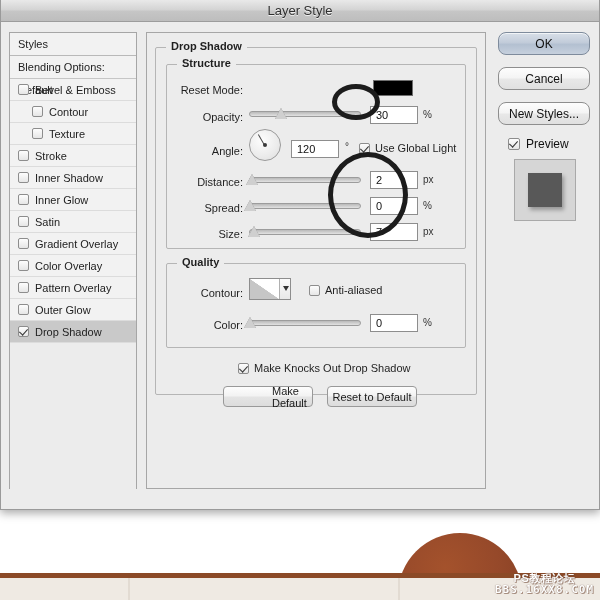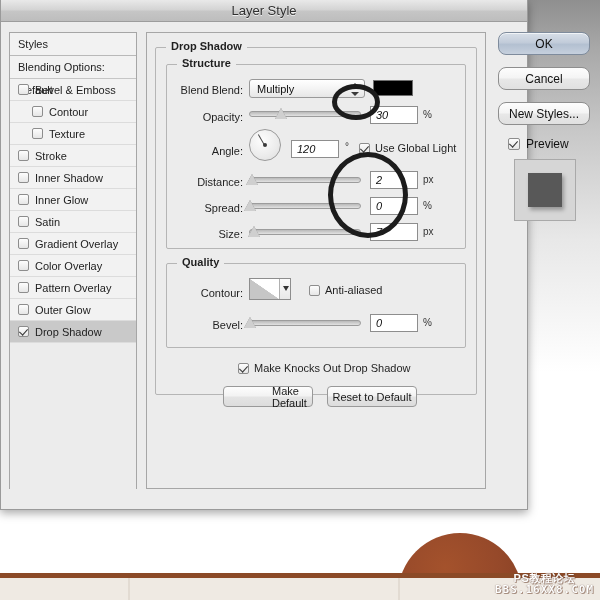--- a/index.html
+++ b/index.html
@@ -61,21 +61,21 @@
     pointer-events: none;
   }
   #watermark .wm-cn { font-size: 11px; letter-spacing: .5px; font-weight: bold; margin-top: 40px; }
   #watermark .wm-en { font-size: 11px; letter-spacing: 1px;
     font-family: "DejaVu Sans Mono", monospace; font-weight: bold; }
 
   
   #dialog {
     position: absolute;
     left: 0; top: 0;
-    width: 528px; height: 510px;
+    width: 600px; height: 510px;
     background: #ececec;
     border: 1px solid #9a9a9a;
     border-top: none;
     box-shadow: 0 3px 9px rgba(0,0,0,.35);
   }
   #titlebar {
     height: 22px;
     background: linear-gradient(to bottom, #e9e9e9 0%, #d3d3d3 48%, #c6c6c6 52%, #bdbdbd 100%);
     border-bottom: 1px solid #9c9c9c;
     display: flex; align-items: center; justify-content: center;
@@ -215,21 +215,20 @@
 
   
   .numfield {
     position: absolute;
     height: 18px; width: 48px;
     background: #fff;
     border: 1px solid #8d8d8d;
     font-size: 11px; color: #111;
     display: flex; align-items: center;
     padding-left: 5px;
-    font-style: italic;
   }
   .unit { position: absolute; font-size: 10px; color: #333; }
 
   
   #angle-dial {
     position: absolute;
     width: 32px; height: 32px;
     border-radius: 50%;
     border: 1px solid #9a9a9a;
     background: radial-gradient(circle at 40% 35%, #fdfdfd 0%, #ebebeb 60%, #dcdcdc 100%);
@@ -412,28 +411,21 @@
   </div>
 
   <div id="settings-panel">
 
     <div class="group" id="group-dropshadow">
       <span class="group-title">Drop Shadow</span>
 
       <div class="group" id="group-structure">
         <span class="group-title">Structure</span>
 
-        <span class="flabel" style="left:8px; top:19px; width:68px;">Blend Blend:</span>
-        <div class="combo" style="left:82px; top:14px; width:116px;">
-          <span>Multiply</span>
-          <span class="arrows">
-              <i class="up"></i>
-              <i class="dn"></i>
-            </span>
-        </div>
+        <span class="flabel" style="left:8px; top:19px; width:68px;">Reset Mode:</span>
         <div class="swatch" style="left:206px; top:15px;"></div>
 
         <span class="flabel" style="left:8px; top:46px; width:68px;">Opacity:</span>
         <div class="slider" style="left:82px; top:42px; width:112px;">
           <span class="track"></span>
           <span class="thumb" style="left:26px;"></span>
         </div>
         <div class="numfield" style="left:203px; top:41px;">
           <span>30</span>
         </div>
@@ -490,21 +482,21 @@
         <span class="flabel" style="left:8px; top:23px; width:68px;">Contour:</span>
         <div id="contour-swatch" style="left:82px; top:14px;">
           <span class="cv"></span>
           <span class="cdrop"></span>
         </div>
         <span class="chkrow" style="left:142px; top:20px;">
           <span class="cbox"></span>
           <span>Anti-aliased</span>
         </span>
 
-        <span class="flabel" style="left:8px; top:55px; width:68px;">Bevel:</span>
+        <span class="flabel" style="left:8px; top:55px; width:68px;">Color:</span>
         <div class="slider" style="left:82px; top:52px; width:112px;">
           <span class="track"></span>
           <span class="thumb" style="left:-5px;"></span>
         </div>
         <div class="numfield" style="left:203px; top:50px;">
           <span>0</span>
         </div>
         <span class="unit" style="left:256px; top:53px;">%</span>
       </div>
 

